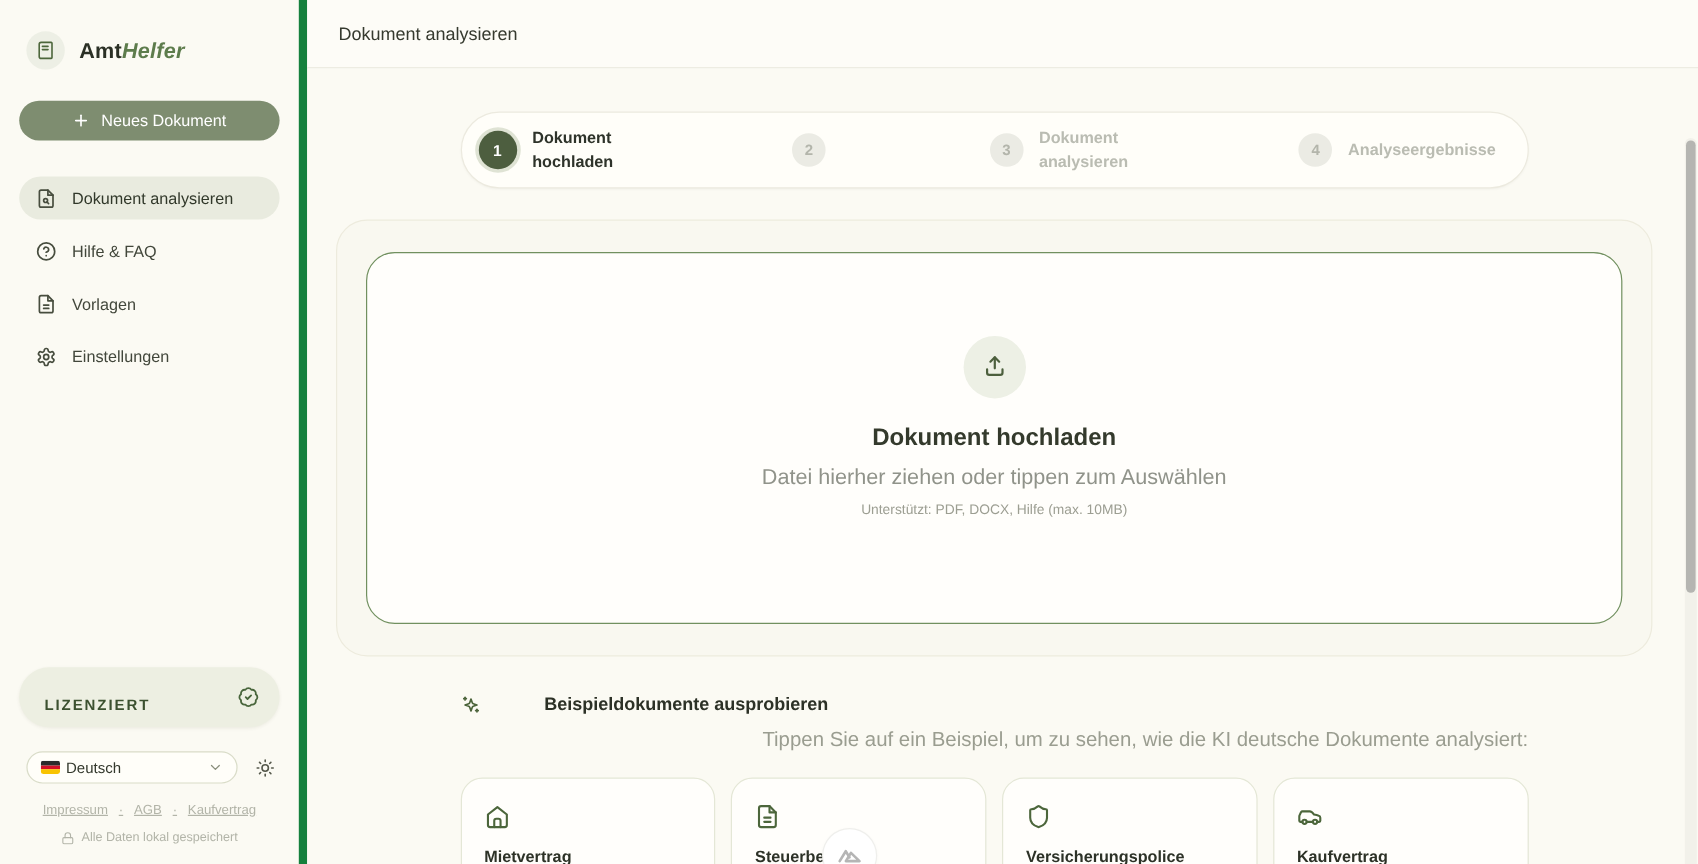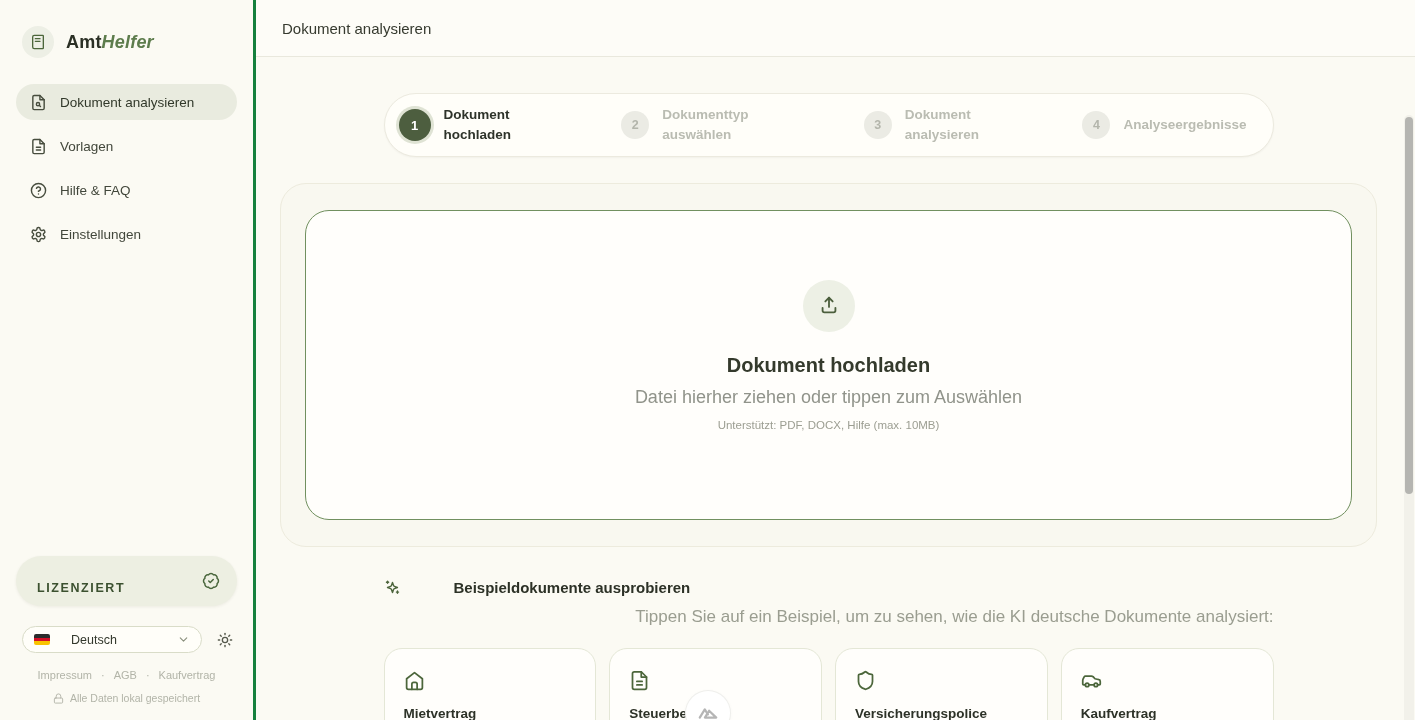--- a/index.html
+++ b/index.html
@@ -7,21 +7,21 @@
   body {
     font-family:"Liberation Sans", sans-serif;
     background:#fbfaf3; color:#33382c;
     display:flex; position:relative;
   }
   svg { display:block; }
 
   
   .sidebar {
     width:256px; min-width:256px; height:720px;
-    background:#fbfaf3; border-right:3px solid #15803d;
+    background:#fbfaf3; border-right:7px solid #15803d;
     display:flex; flex-direction:column; padding:16px;
   }
   .logo-row { display:flex; align-items:center; gap:12px; margin:10px 4px 26px 6px; }
   .logo-circle { width:32px; height:32px; border-radius:50%; background:#edefe5;
     display:flex; align-items:center; justify-content:center; color:#4c663b; }
   .brand { font-size:18px; letter-spacing:.2px; }
   .brand .b1 { font-weight:700; color:#2b3025; }
   .brand .b2 { font-weight:700; font-style:italic; color:#5d7c4c; }
 
   .new-doc-btn {
@@ -43,31 +43,31 @@
     box-shadow:0 1px 3px rgba(60,70,40,.08);
     display:flex; align-items:center; justify-content:space-between;
     padding:0 17px 0 21px; margin-bottom:20px;
   }
   .license-badge .ltext { font-size:12.5px; font-weight:700; letter-spacing:1.6px; color:#3c5130;margin-top:13px; }
   .license-badge .licon { color:#49663c; }
 
   .lang-row { display:flex; align-items:center; gap:15px; margin:0 4px 16px 6px; }
   .lang-select {
     flex:1; height:27px; border-radius:14px; border:1px solid #d9dcc8; background:#fffef9;
-    display:flex; align-items:center; padding:0 11px; gap:21px; font-size:12.5px; color:#33382c;
+    display:flex; align-items:center; padding:0 11px; gap:5px; font-size:12.5px; color:#33382c;
     cursor:pointer;
   }
   .flag { width:16px; height:11px; border-radius:2px; overflow:hidden; display:flex; flex-direction:column; }
   .flag div { flex:1; }
   .flag .f1 { background:#2b2b2b; } .flag .f2 { background:#d31027; } .flag .f3 { background:#f8c300; }
   .lang-select .chev { margin-left:auto; color:#8a8f7d; display:flex; }
   .theme-toggle { color:#56594c; cursor:pointer; display:flex; }
 
   .footer-links { display:flex; align-items:center; justify-content:center; gap:9px;
-    font-size:11px; color:#b2b4a8; margin-bottom:11px; }
+    font-size:11px; color:#b2b4a8; margin-bottom:11px;text-decoration:underline; }
   .footer-links a { color:#b2b4a8; text-decoration:none; cursor:pointer; }
   .footer-note { display:flex; align-items:center; justify-content:center; gap:6px;
     font-size:10.5px; color:#b2b4a8; }
 
   
   .main { flex:1; display:flex; flex-direction:column; height:720px; }
   .topbar {
     height:57px; min-height:57px; background:#fdfcf7; border-bottom:1px solid #e9e8dd;
     display:flex; align-items:center; padding:0 26px;
   }
@@ -148,53 +148,62 @@
     <div class="logo-circle">
       <svg width="16" height="16" viewBox="0 0 24 24" fill="none" stroke="currentColor" stroke-width="2" stroke-linecap="round" stroke-linejoin="round">
           <path d="M4 19.5v-15A2.5 2.5 0 0 1 6.5 2H19a1 1 0 0 1 1 1v18a1 1 0 0 1-1 1H6.5a2.5 2.5 0 0 1-2.5-2.5z"></path>
           <path d="M8 7h7"></path>
           <path d="M8 11h7"></path>
         </svg>
     </div>
     <div class="brand"><span class="b1">Amt</span><span class="b2">Helfer</span></div>
   </div>
 
+  <button class="new-doc-btn">
+    <span>
+        <svg width="15" height="15" viewBox="0 0 24 24" fill="none" stroke="currentColor" stroke-width="2.2" stroke-linecap="round">
+          <path d="M12 5v14"></path>
+          <path d="M5 12h14"></path>
+        </svg>
+      </span>
+    <span>Neues Dokument</span>
+  </button>
 
   <nav class="nav">
     <div class="nav-item active">
       <span class="nicon">
         <svg width="17" height="17" viewBox="0 0 24 24" fill="none" stroke="currentColor" stroke-width="2" stroke-linecap="round" stroke-linejoin="round">
             <path d="M14 2H6a2 2 0 0 0-2 2v16a2 2 0 0 0 2 2h12a2 2 0 0 0 2-2V8z"></path>
             <path d="M14 2v6h6"></path>
             <circle cx="11.3" cy="14.3" r="2.3"></circle>
             <path d="m13 16 1.8 1.8"></path>
           </svg>
       </span>
       <span>Dokument analysieren</span>
     </div>
     <div class="nav-item">
       <span class="nicon">
         <svg width="17" height="17" viewBox="0 0 24 24" fill="none" stroke="currentColor" stroke-width="2" stroke-linecap="round" stroke-linejoin="round">
+            <circle cx="12" cy="12" r="10"></circle>
+            <path d="M9.1 9a3 3 0 0 1 5.8 1c0 2-3 3-3 3"></path>
+            <path d="M12 17h.01"></path>
+          </svg>
+      </span>
+      <span>Hilfe &amp; FAQ</span>
+    </div>
+    <div class="nav-item">
+      <span class="nicon">
+        <svg width="17" height="17" viewBox="0 0 24 24" fill="none" stroke="currentColor" stroke-width="2" stroke-linecap="round" stroke-linejoin="round">
             <path d="M14 2H6a2 2 0 0 0-2 2v16a2 2 0 0 0 2 2h12a2 2 0 0 0 2-2V8z"></path>
             <path d="M14 2v6h6"></path>
             <path d="M9 13h6"></path>
             <path d="M9 17h6"></path>
           </svg>
       </span>
       <span>Vorlagen</span>
-    </div>
-    <div class="nav-item">
-      <span class="nicon">
-        <svg width="17" height="17" viewBox="0 0 24 24" fill="none" stroke="currentColor" stroke-width="2" stroke-linecap="round" stroke-linejoin="round">
-            <circle cx="12" cy="12" r="10"></circle>
-            <path d="M9.1 9a3 3 0 0 1 5.8 1c0 2-3 3-3 3"></path>
-            <path d="M12 17h.01"></path>
-          </svg>
-      </span>
-      <span>Hilfe &amp; FAQ</span>
     </div>
     <div class="nav-item">
       <span class="nicon">
         <svg width="17" height="17" viewBox="0 0 24 24" fill="none" stroke="currentColor" stroke-width="2" stroke-linecap="round" stroke-linejoin="round">
             <path d="M12.22 2h-.44a2 2 0 0 0-2 2v.18a2 2 0 0 1-1 1.73l-.43.25a2 2 0 0 1-2 0l-.15-.08a2 2 0 0 0-2.73.73l-.22.38a2 2 0 0 0 .73 2.73l.15.1a2 2 0 0 1 1 1.72v.51a2 2 0 0 1-1 1.74l-.15.09a2 2 0 0 0-.73 2.73l.22.38a2 2 0 0 0 2.73.73l.15-.08a2 2 0 0 1 2 0l.43.25a2 2 0 0 1 1 1.73V20a2 2 0 0 0 2 2h.44a2 2 0 0 0 2-2v-.18a2 2 0 0 1 1-1.73l.43-.25a2 2 0 0 1 2 0l.15.08a2 2 0 0 0 2.73-.73l.22-.39a2 2 0 0 0-.73-2.73l-.15-.08a2 2 0 0 1-1-1.74v-.5a2 2 0 0 1 1-1.74l.15-.09a2 2 0 0 0 .73-2.73l-.22-.38a2 2 0 0 0-2.73-.73l-.15.08a2 2 0 0 1-2 0l-.43-.25a2 2 0 0 1-1-1.73V4a2 2 0 0 0-2-2z"></path>
             <circle cx="12" cy="12" r="3"></circle>
           </svg>
       </span>
       <span>Einstellungen</span>
     </div>
@@ -267,21 +276,20 @@
   <div class="content">
     <div class="content-inner">
 
       <div class="stepper">
         <div class="step active">
           <div class="circle">1</div>
           <div class="slabel w80">Dokument hochladen</div>
         </div>
         <div class="step">
           <div class="circle">2</div>
-          <div class="slabel w104">Dokumenttyp auswählen</div>
         </div>
         <div class="step">
           <div class="circle">3</div>
           <div class="slabel w80">Dokument analysieren</div>
         </div>
         <div class="step">
           <div class="circle">4</div>
           <div class="slabel">Analyseergebnisse</div>
         </div>
       </div>

